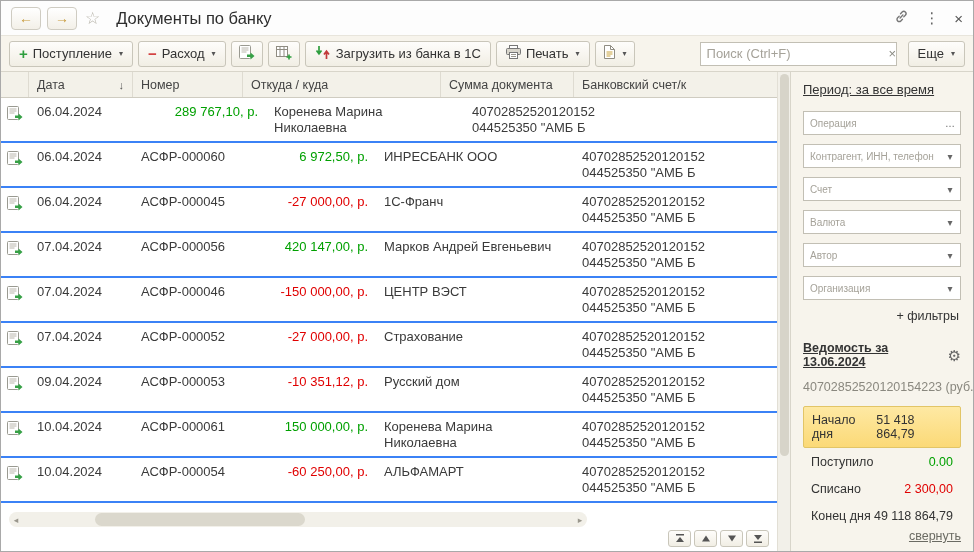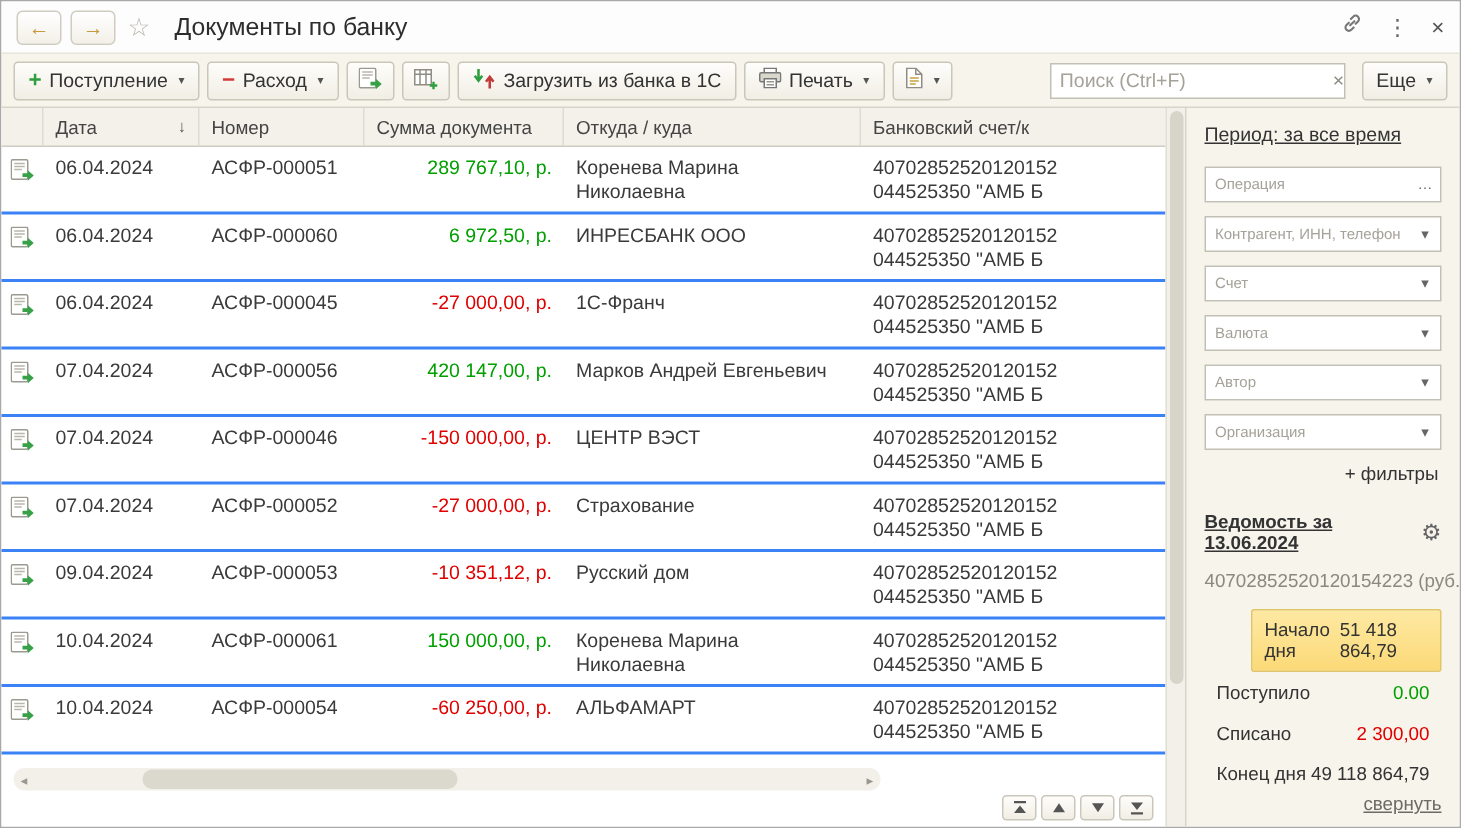--- a/index.html
+++ b/index.html
@@ -83,21 +83,21 @@
   .filter input { flex:1; min-width:0; border:none; outline:none; height:100%; padding:0 6px; font-size:10px;
                   font-family:inherit; color:#333; background:transparent; }
   .filter input::placeholder { color:#a5a299; }
   .fbtn { width:20px; height:100%; color:#666; font-size:10px; display:flex; align-items:center; justify-content:center; }
   .add-filters { text-align:right; color:#333; font-size:12.5px; margin:2px 2px 18px; }
   .sheader { display:flex; justify-content:space-between; align-items:center; margin-bottom:11px; }
   .sheader a { font-weight:bold; font-size:12.5px; color:#333; text-decoration:underline; }
   .gear { font-size:15px; color:#666; line-height:1; }
   .account { color:#8a887f; font-size:12.5px; margin-bottom:12px; white-space:nowrap; }
   .srow { display:flex; justify-content:space-between; align-items:center; padding:6px 8px; font-size:12.5px; color:#333; margin-bottom:1px; }
-  .srow.hl { background:linear-gradient(#fee9a3,#fbd977); border:1px solid #e2c567; border-radius:2px;margin-left:31px; }
+  .srow.hl { background:linear-gradient(#fee9a3,#fbd977); border:1px solid #e2c567; border-radius:2px; }
   .collapse { position:absolute; right:12px; bottom:8px; color:#6b6b63; text-decoration:underline; font-size:12.5px; }
   a { cursor:pointer; }
 </style>
 </head>
 <body>
 
 <div class="window">
 
   <header class="titlebar">
     <button class="navbtn">
@@ -198,45 +198,44 @@
     <div class="table-area">
       <div class="thead">
         <div class="th w-icon"></div>
         <div class="th w-date">
           <span>Дата</span>
           <span class="sort">↓</span>
         </div>
         <div class="th w-num">
             <span>Номер</span>
           </div>
+        <div class="th w-from">
+            <span>Откуда / куда</span>
+          </div>
         <div class="th w-amt">
             <span>Сумма документа</span>
           </div>
-        <div class="th w-from">
-            <span>Откуда / куда</span>
-          </div>
         <div class="th w-bank">
             <span>Банковский счет/к</span>
           </div>
       </div>
 
       <div class="tbody">
 
           <div class="trow">
             <div class="c w-icon">
               <span>
                 <svg width="16" height="15" viewBox="0 0 16 15">
                   <rect x="0.5" y="0.5" width="11" height="13" rx="1" fill="#fff" stroke="#9a9a91"></rect>
                   <path d="M2.5 3h7M2.5 5h7M2.5 7h5" stroke="#b9b6ac"></path>
                   <path d="M8 9.5h3.5V7.5L15.5 11l-4 3.5V12H8z" fill="#36a146"></path>
                 </svg>
               </span>
             </div>
             <div class="c w-date">06.04.2024</div>
-            <div class="c w-num">АСФР-000051</div>
             <div class="c w-amt pos">289 767,10, р.</div>
             <div class="c w-from">Коренева Марина Николаевна</div>
             <div class="c w-bank">
               <div>40702852520120152</div>
               <div>044525350 "АМБ Б</div>
             </div>
           </div>
 
           <div class="trow">
             <div class="c w-icon">

